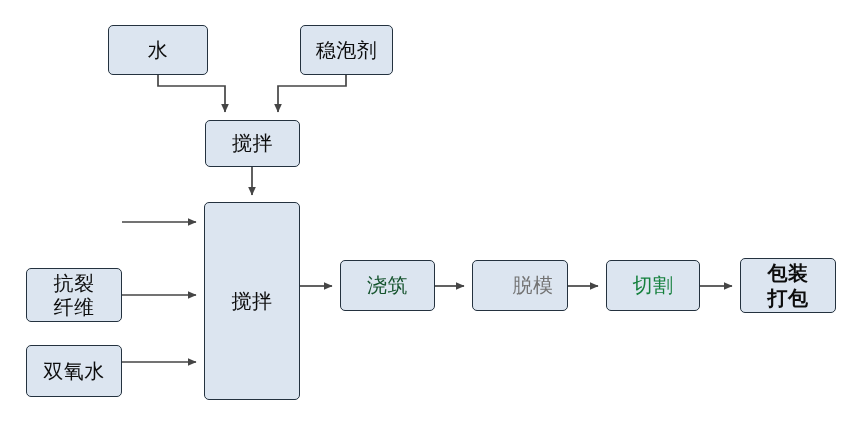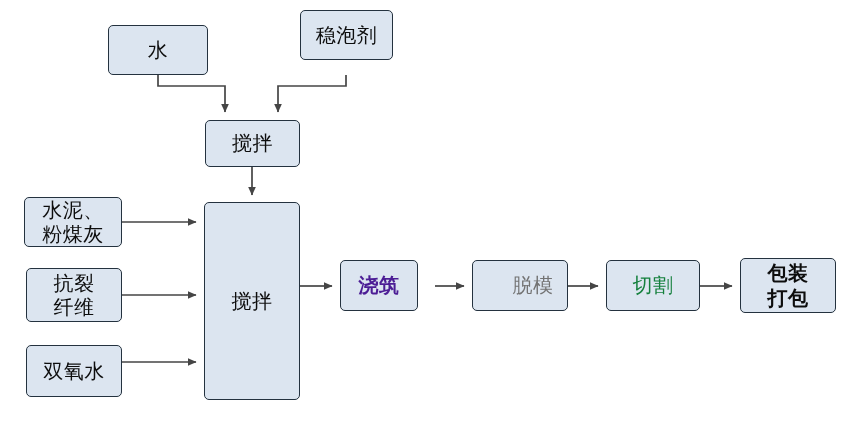--- a/index.html
+++ b/index.html
@@ -73,27 +73,25 @@
 
       <path d="M435,286 L464,286" marker-end="url(#arrowhead)"></path>
 
       <path d="M568,286 L598,286" marker-end="url(#arrowhead)"></path>
 
       <path d="M700,286 L732,286" marker-end="url(#arrowhead)"></path>
     </g>
   </svg>
 
   <div class="node" style="left: 108px; top: 25px; width: 100px; height: 50px; background: rgb(220, 229, 240); border-color: rgb(36, 50, 63); color: rgb(13, 13, 13);">水</div>
-  <div class="node" style="left: 300px; top: 10px; width: 93px; height: 50px; background: rgb(220, 229, 240); border-color: rgb(36, 50, 63); color: rgb(13, 13, 13);">稳泡剂</div>
+  <div class="node" style="left: 300px; top: 25px; width: 93px; height: 50px; background: rgb(220, 229, 240); border-color: rgb(36, 50, 63); color: rgb(13, 13, 13);">稳泡剂</div>
   <div class="node" style="left: 205px; top: 120px; width: 95px; height: 47px; background: rgb(220, 229, 240); border-color: rgb(36, 50, 63); color: rgb(13, 13, 13);">搅拌</div>
-  <div class="node" style="left: 24px; top: 197px; width: 98px; height: 50px; background: rgb(220, 229, 240); border-color: rgb(36, 50, 63); color: rgb(13, 13, 13);">水泥、
-粉煤灰</div>
   <div class="node" style="left: 26px; top: 345px; width: 96px; height: 52px; background: rgb(220, 229, 240); border-color: rgb(36, 50, 63); color: rgb(13, 13, 13);">双氧水</div>
   <div class="node" style="left: 26px; top: 268px; width: 96px; height: 54px; background: rgb(220, 229, 240); border-color: rgb(36, 50, 63); color: rgb(13, 13, 13);">抗裂
 纤维</div>
   <div class="node" style="left: 204px; top: 202px; width: 96px; height: 198px; background: rgb(220, 229, 240); border-color: rgb(36, 50, 63); color: rgb(13, 13, 13);">搅拌</div>
-  <div class="node" style="left: 340px; top: 260px; width: 78px; height: 51px; background: rgb(220, 229, 240); border-color: rgb(36, 50, 63); color: #4c1d95; font-weight: bold;">浇筑</div>
+  <div class="node" style="left: 340px; top: 260px; width: 95px; height: 51px; background: rgb(220, 229, 240); border-color: rgb(36, 50, 63); color: #14532d;">浇筑</div>
   <div class="node" style="left: 472px; top: 260px; width: 96px; height: 51px; background: rgb(220, 229, 240); border-color: rgb(36, 50, 63); color: #737373; padding-left: 26px;">脱模</div>
   <div class="node" style="left: 606px; top: 260px; width: 94px; height: 51px; background: rgb(220, 229, 240); border-color: rgb(36, 50, 63); color: #15803d;">切割</div>
   <div class="node" style="left: 740px; top: 258px; width: 96px; height: 55px; background: rgb(220, 229, 240); border-color: rgb(36, 50, 63); color: rgb(13, 13, 13); font-weight: bold;">包装
 打包</div>
 
 </div>
 
 </body></html>

